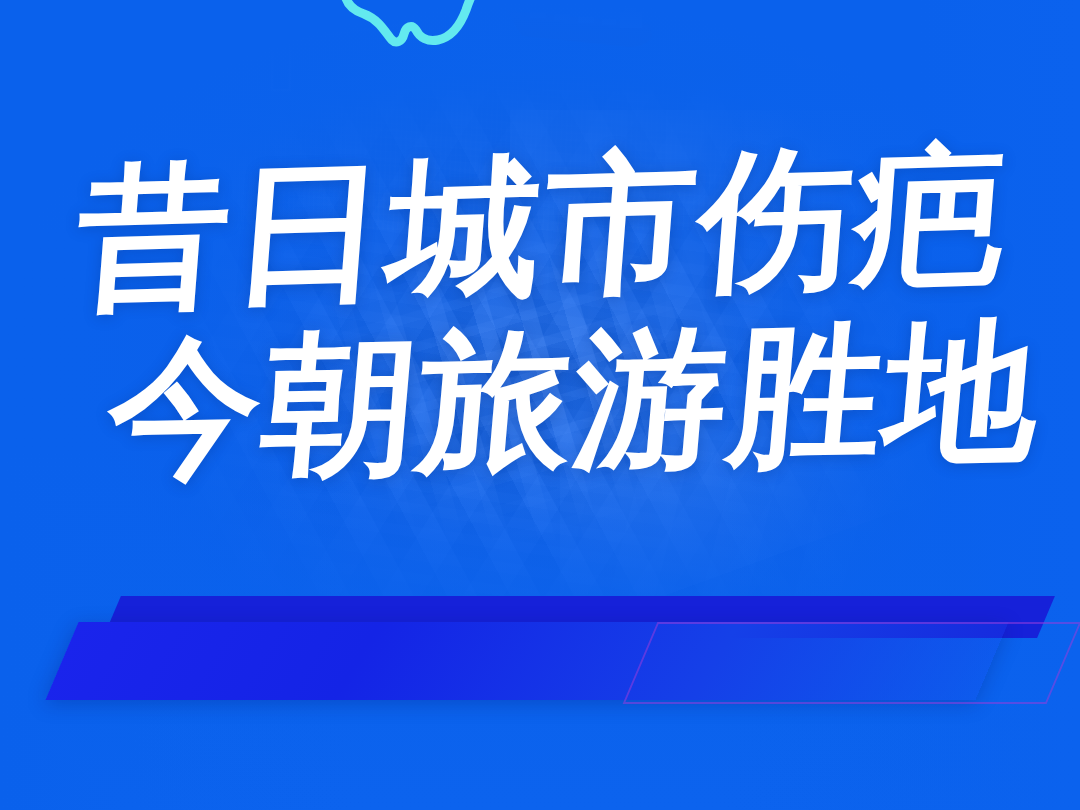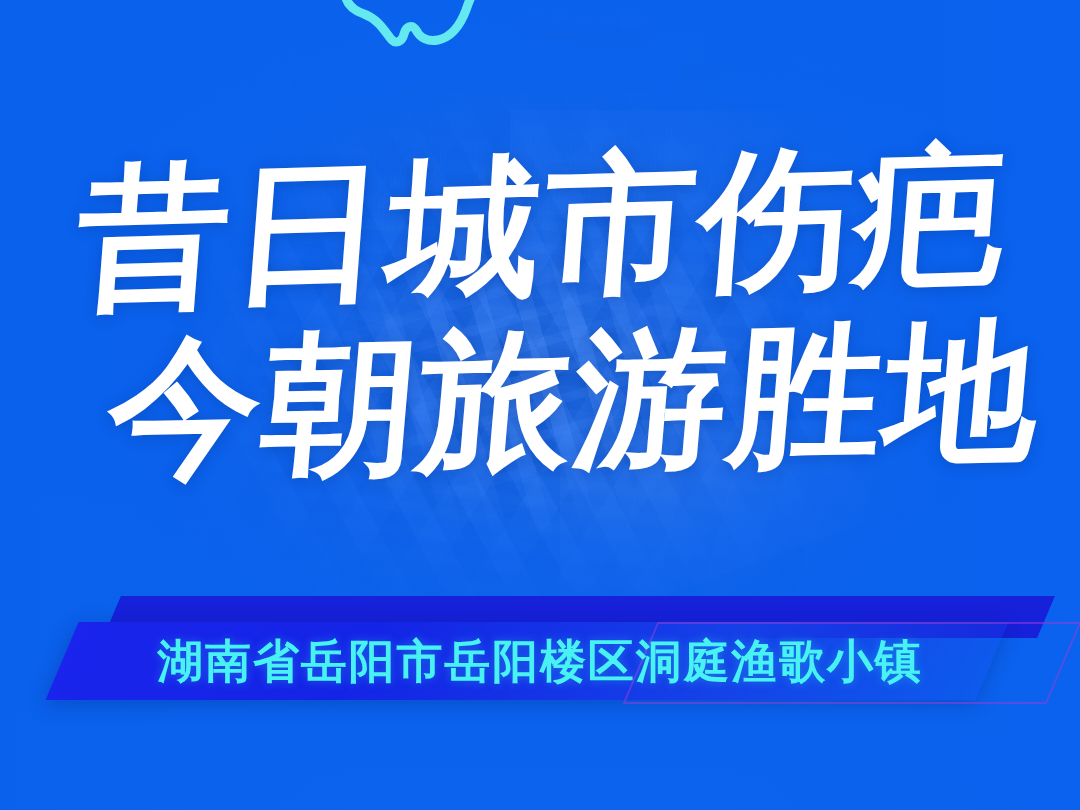--- a/index.html
+++ b/index.html
@@ -257,16 +257,15 @@
 
   <div class="title-block">
     <div class="title-line l1">昔日城市伤疤</div>
     <div class="title-line l2">今朝旅游胜地</div>
   </div>
 
   <div class="banner-wrap">
     <div class="banner-back"></div>
     <div class="banner-main"></div>
     <div class="banner-outline"></div>
-    <div class="banner-text">湖南省岳阳市岳阳楼区洞庭渔歌小镇</div>
   </div>
 
 </div>
 
 </body></html>

